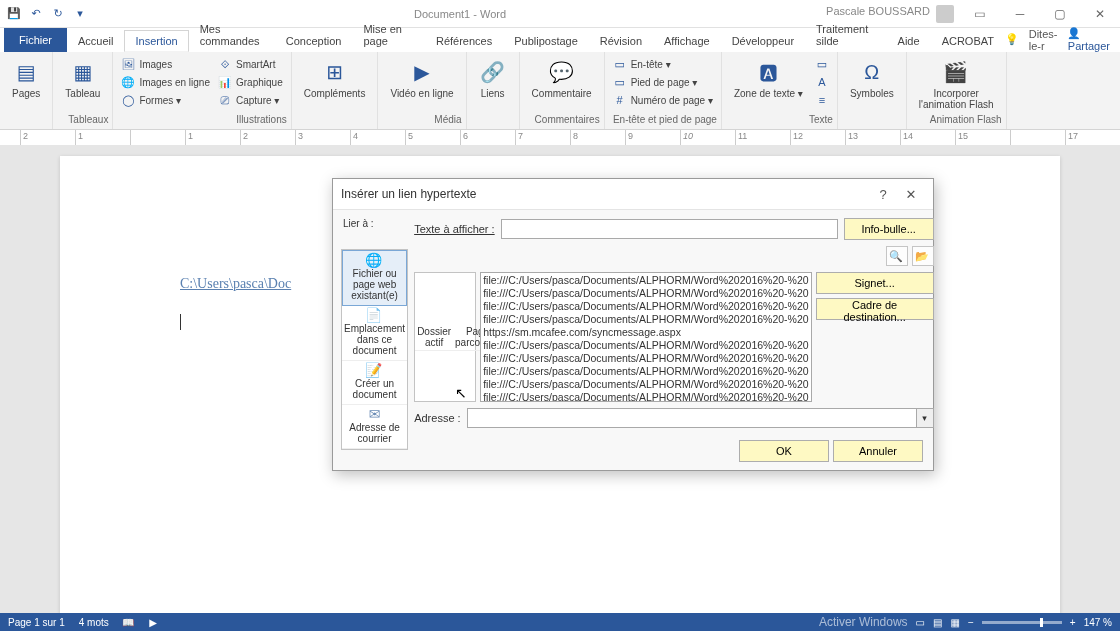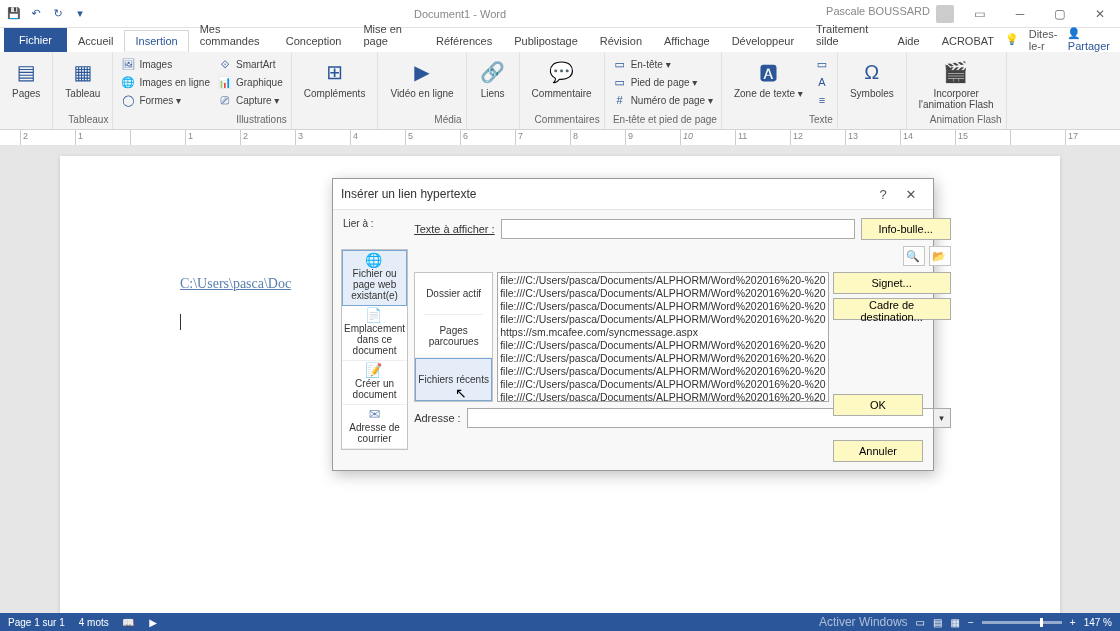--- a/index.html
+++ b/index.html
@@ -58,32 +58,32 @@
 .dialog .linkto-item.sel { background: #e5eef8; border: 1px solid #7aa7d6; }
 .dialog .linkto-item .i { display: block; font-size: 14px; margin-bottom: 2px; color: #6b8cb5; }
 .dialog .rightcol { flex: 1; display: flex; flex-direction: column; gap: 6px; }
 .dialog .toprow { display: flex; align-items: center; gap: 6px; }
 .dialog .toprow label { font-size: 11px; text-decoration: underline; }
 .dialog .toprow input { flex: 1; height: 20px; border: 1px solid #a9a9a9; padding: 0 4px; font-size: 11px; }
 .dialog .btn { height: 22px; padding: 0 10px; background: #fef9c3; border: 1px solid #adadad; font-size: 11px; min-width: 90px; }
 .dialog .iconbar { display: flex; justify-content: flex-end; gap: 4px; }
 .dialog .iconbar span { width: 22px; height: 20px; border: 1px solid #c5c5c5; background: #fdfdfd; display: inline-flex; align-items: center; justify-content: center; font-size: 11px; }
 .dialog .midrow { display: flex; gap: 4px; height: 130px; }
-.dialog .browse-col { width: 79px; border: 1px solid #c3c3c3; background: #fff; display: flex; flex-direction: column; align-items: center; }
+.dialog .browse-col { width: 62px; border: 1px solid #c3c3c3; background: #fff; display: flex; flex-direction: row; align-items: center; }
 .dialog .browse-item { flex: 1; display: flex; flex-direction: column; align-items: center; justify-content: center; font-size: 10px; text-align: center; border-bottom: 1px solid #eee; line-height: 11px; padding: 2px; }
 .dialog .browse-item.sel { background: #e5eef8; border: 1px solid #7aa7d6; }
 .dialog .filelist { flex: 1; border: 1px solid #a9a9a9; background: #fff; overflow: hidden; font-size: 10.5px; line-height: 13px; padding: 1px 2px; color: #333; }
 .dialog .filelist div { white-space: nowrap; overflow: hidden; }
 .dialog .side-btns { width: 118px; display: flex; flex-direction: column; gap: 4px; }
 .dialog .addr-row { display: flex; align-items: center; gap: 6px; }
 .dialog .addr-row label { font-size: 11px; }
 .dialog .addr-row .combo { flex: 1; display: flex; }
 .dialog .addr-row .combo input { flex: 1; height: 20px; border: 1px solid #a9a9a9; border-right: none; font-size: 11px; padding: 0 4px; }
 .dialog .addr-row .combo .dd { width: 18px; height: 20px; border: 1px solid #a9a9a9; background: #efefef; display: flex; align-items: center; justify-content: center; font-size: 9px; }
-.dialog .footer { position: absolute; bottom: 8px; right: 10px; display: flex; gap: 24px; flex-direction: column; }
+.dialog .footer { position: absolute; bottom: 8px; right: 10px; display: flex; gap: 4px; }
 .cursor-ptr { position: absolute; left: 455px; top: 385px; font-size: 14px; pointer-events: none; }
 
 
 .statusbar { position: absolute; bottom: 0; left: 0; right: 0; height: 18px; background: #2b579a; color: #fff; font-size: 10px; display: flex; align-items: center; padding: 0 8px; gap: 14px; }
 .statusbar .right { margin-left: auto; display: flex; align-items: center; gap: 8px; }
 .statusbar .right .watermark { color: rgba(255,255,255,.6); font-size: 12px; }
 .statusbar .zoom-slider { width: 80px; height: 3px; background: rgba(255,255,255,.5); position: relative; }
 .statusbar .zoom-slider::after { content: ""; position: absolute; left: 58px; top: -3px; width: 3px; height: 9px; background: #fff; }
 </style>
 </head>

